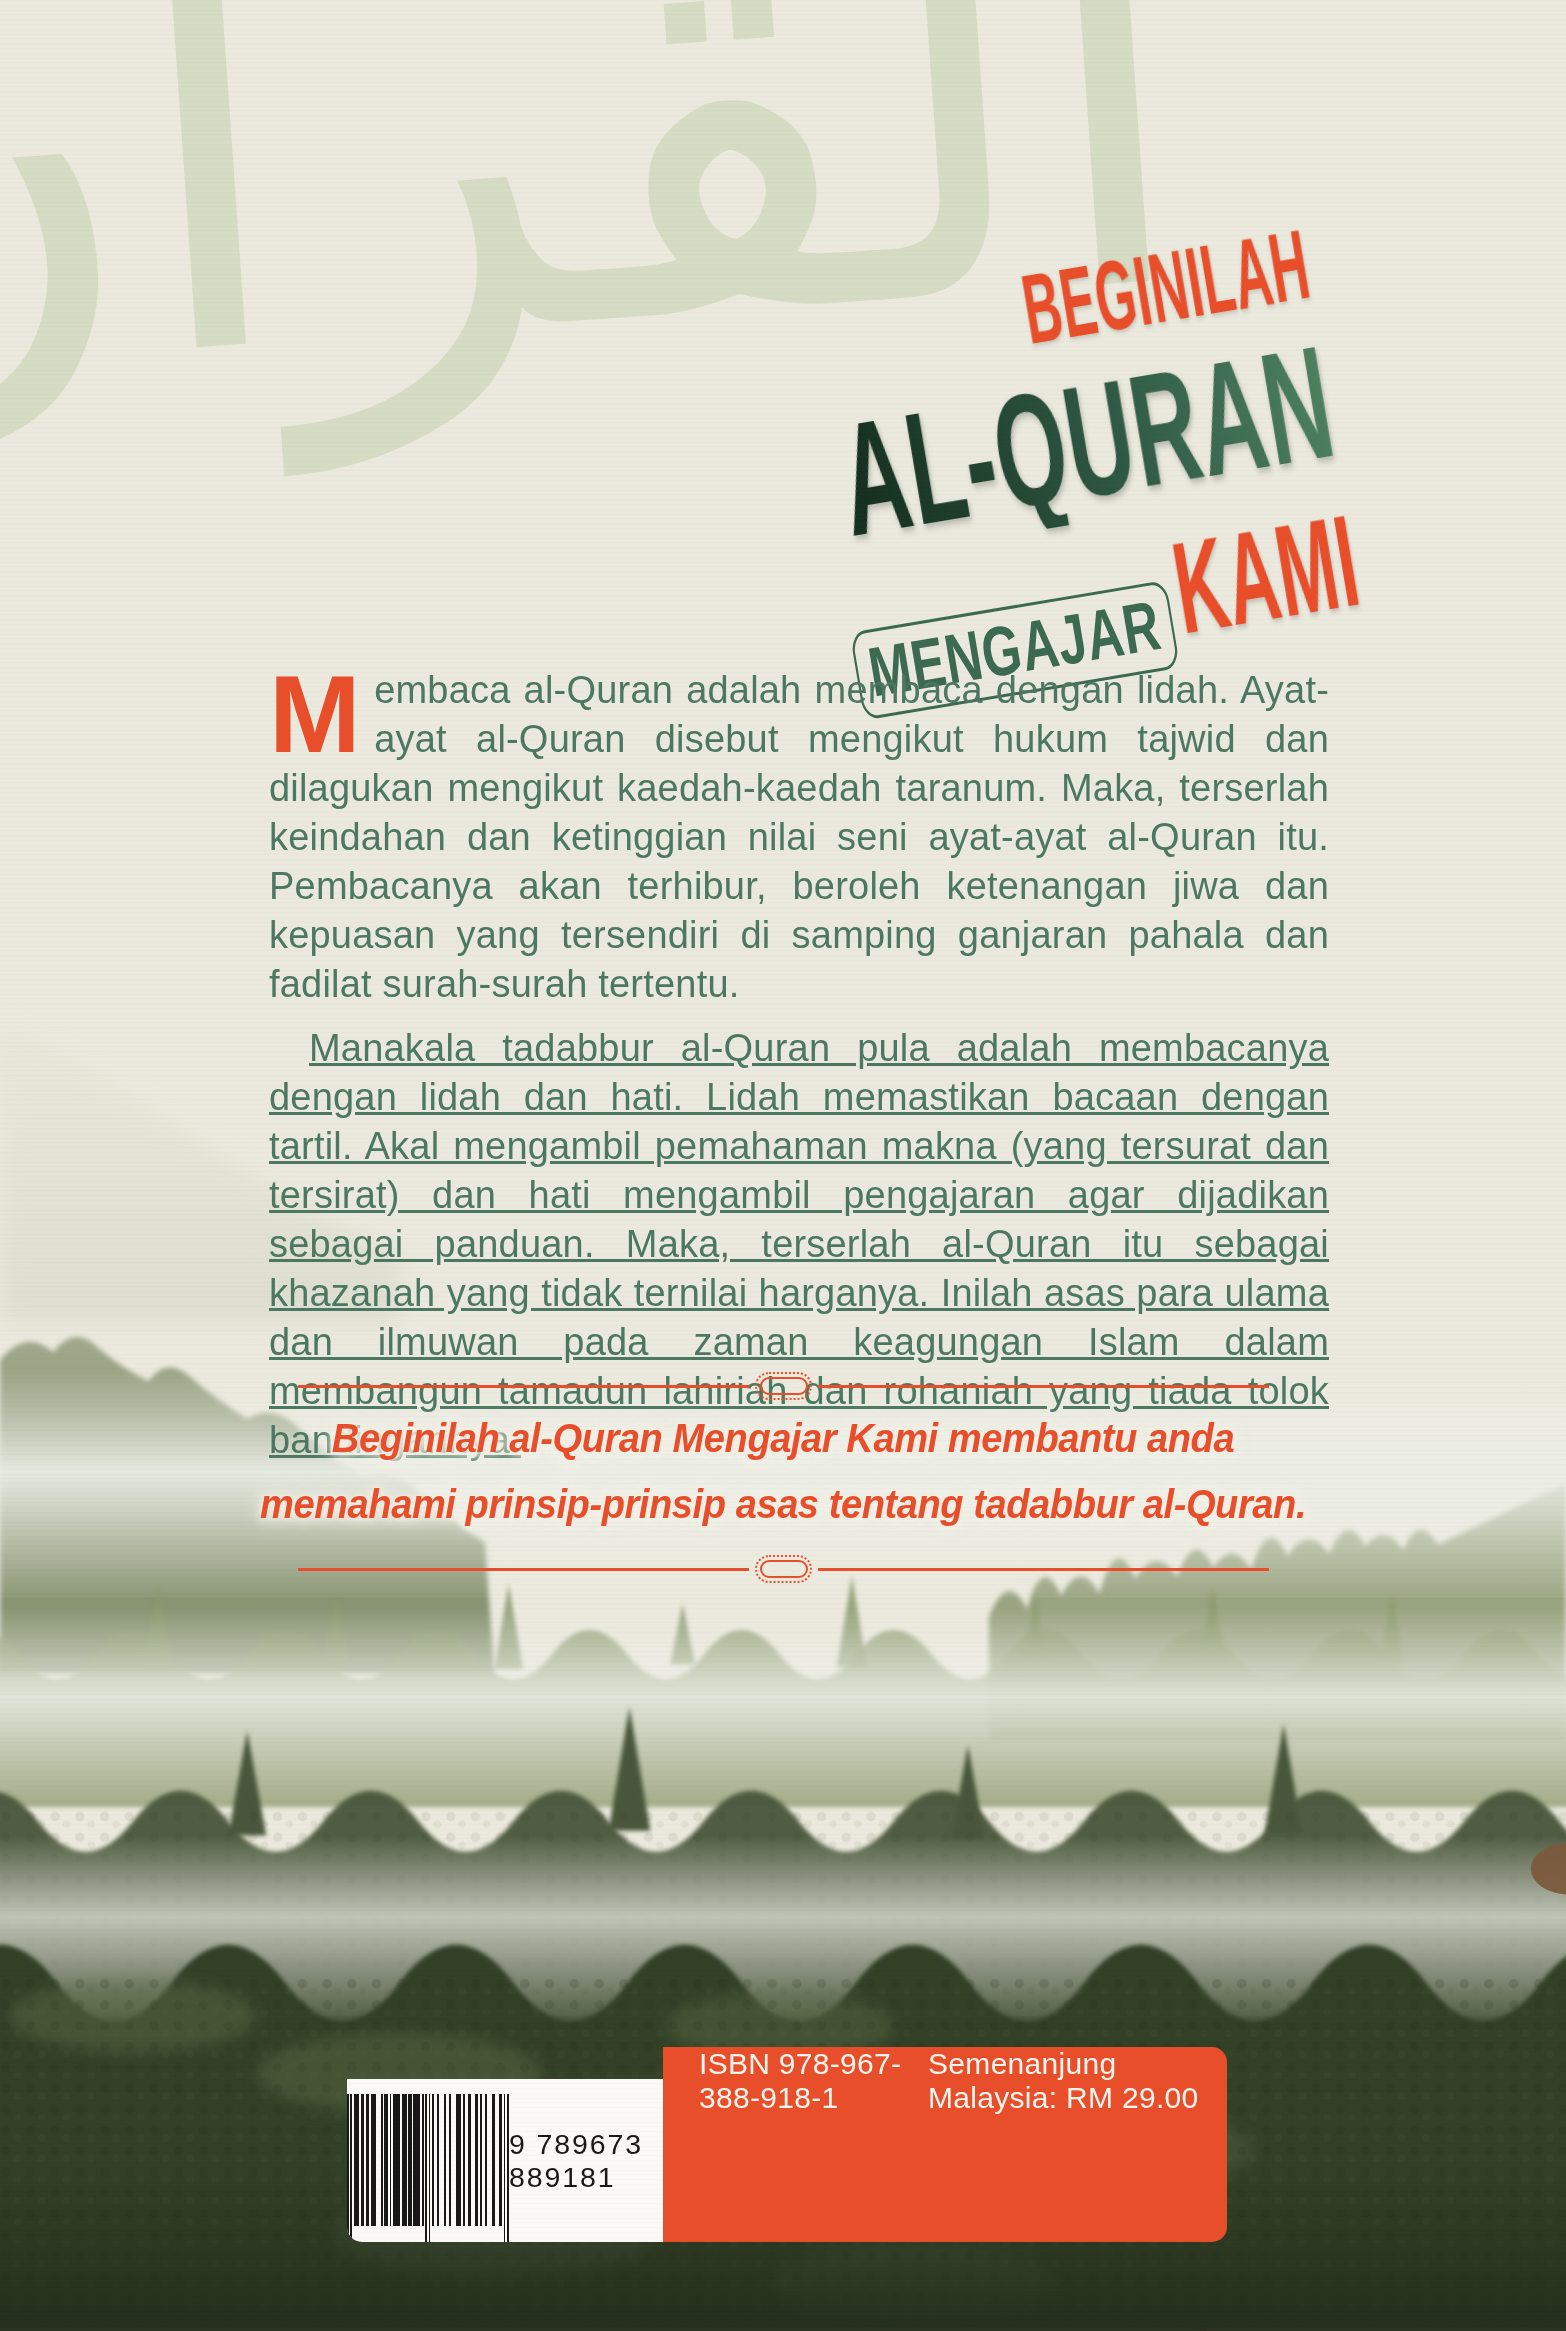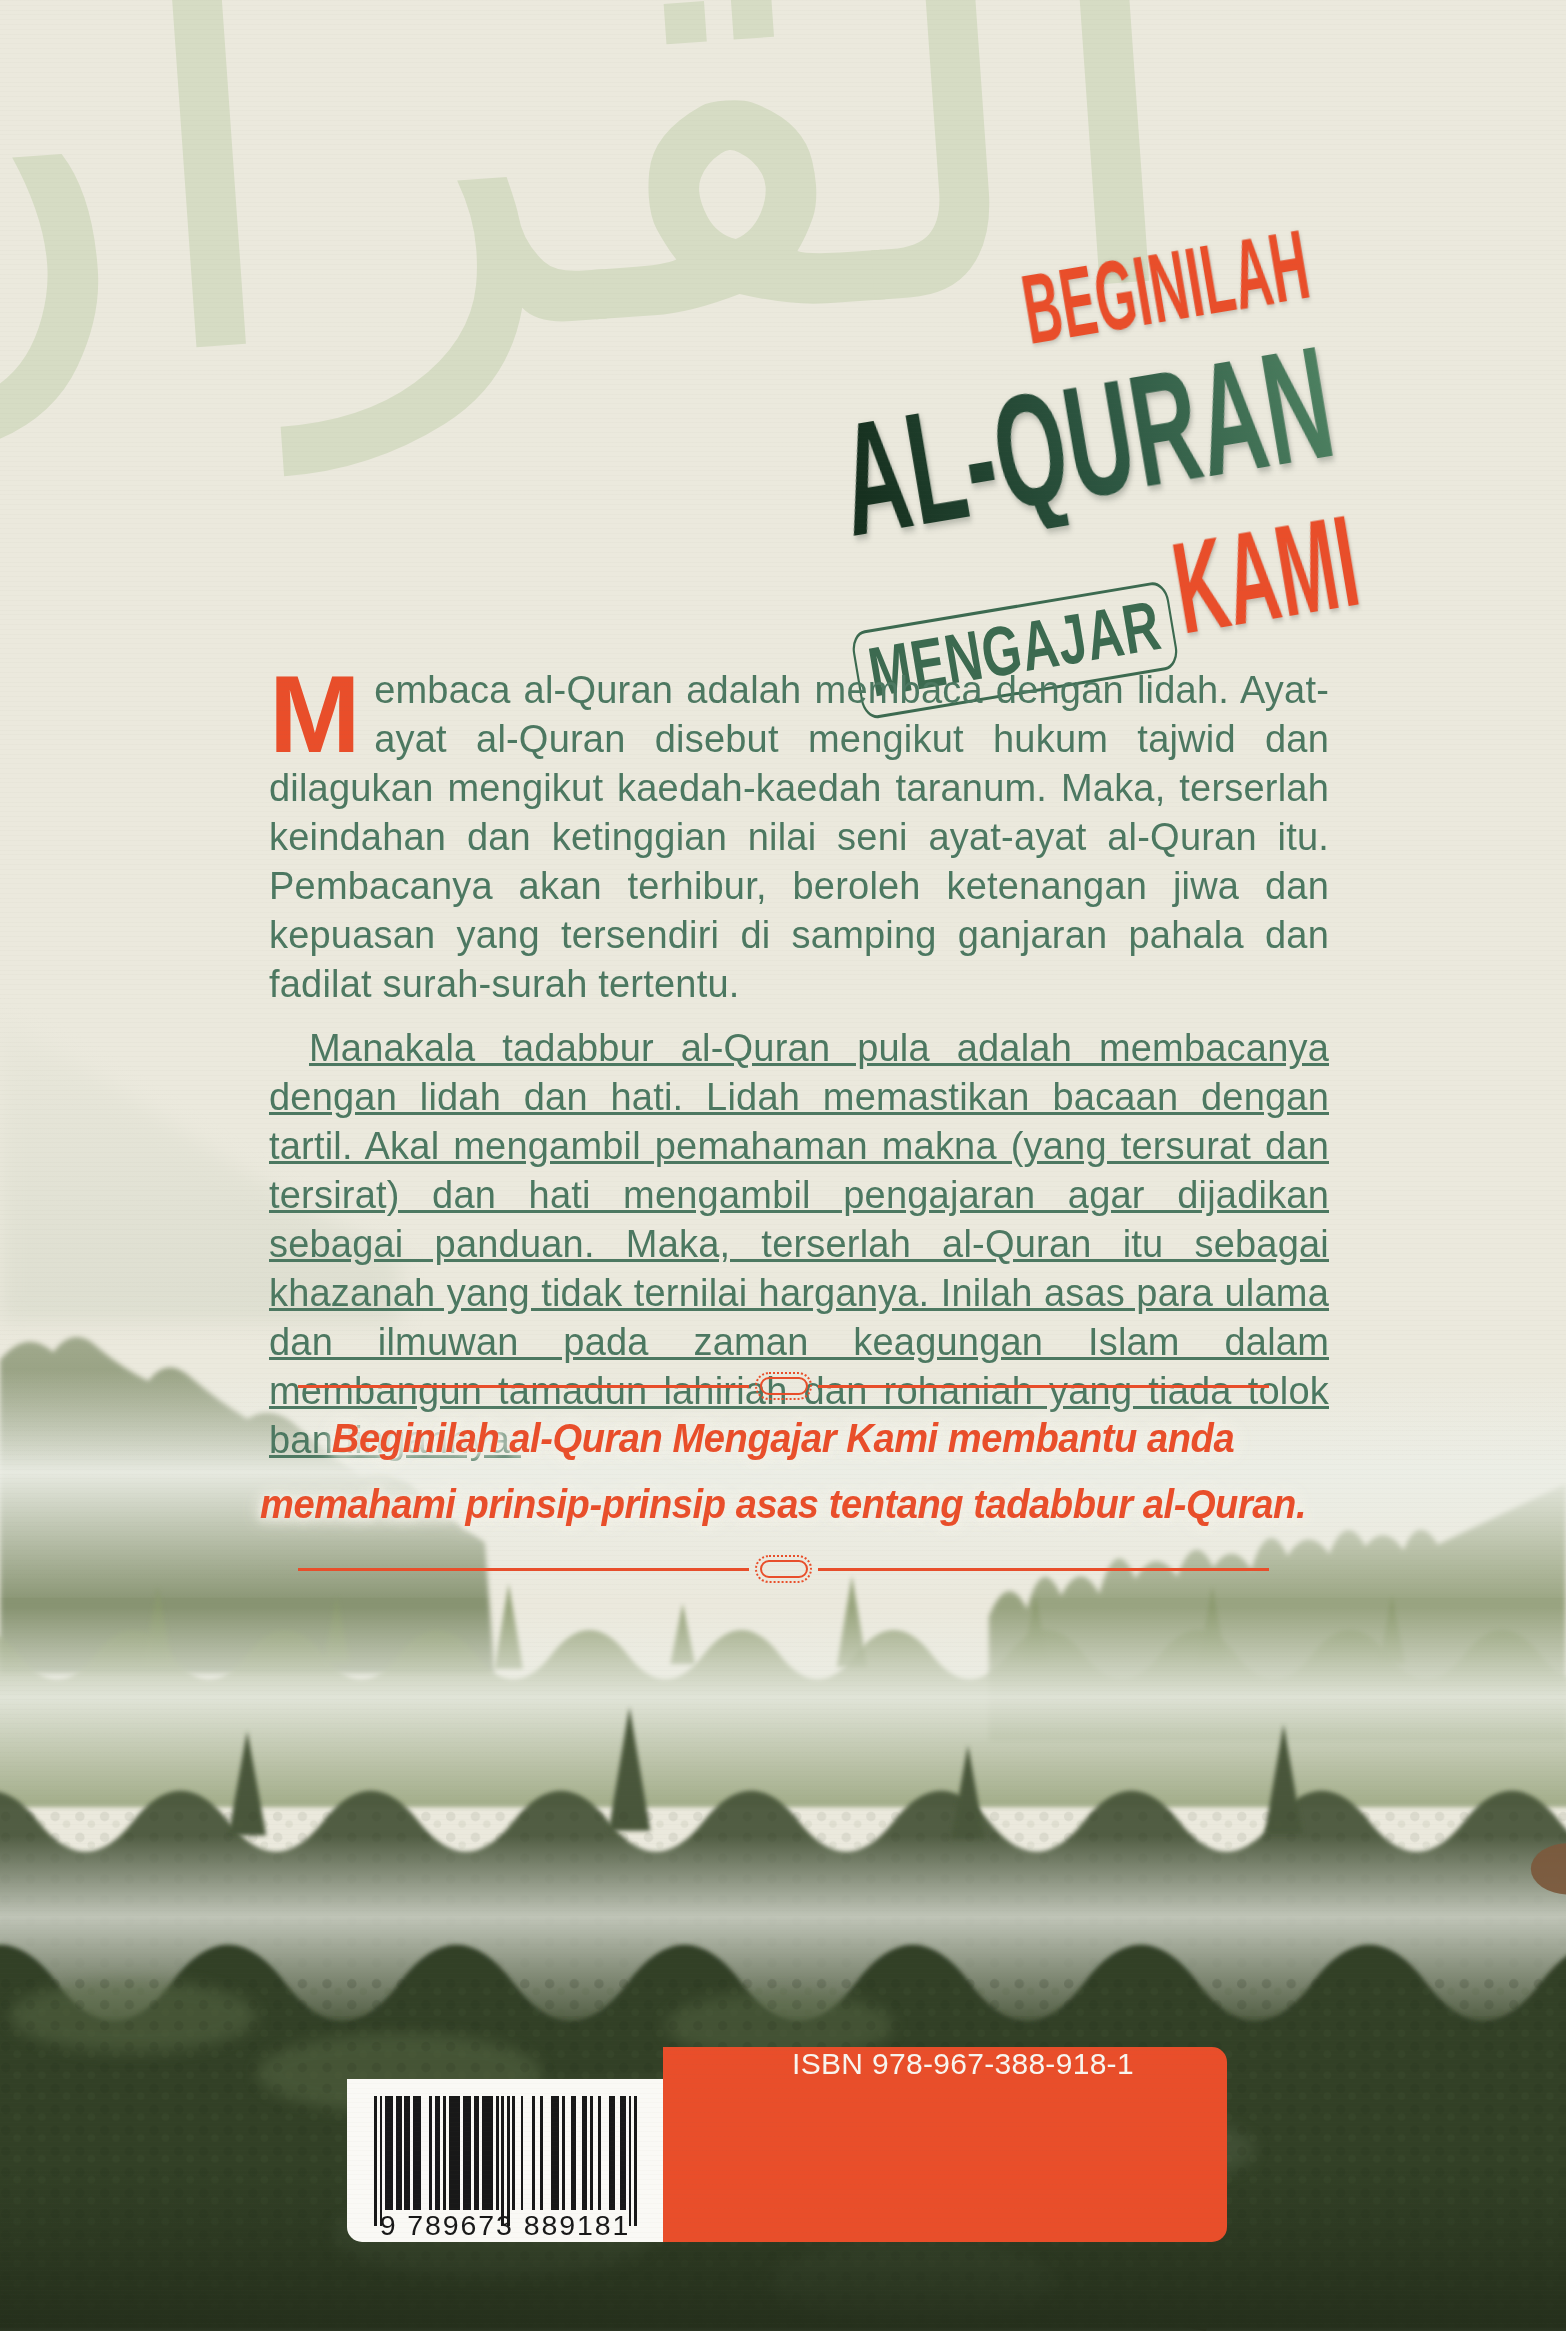--- a/index.html
+++ b/index.html
@@ -57,21 +57,21 @@
   
   .tagline{position:absolute;left:0;top:1405px;width:1566px;z-index:6;text-align:center;
      font-style:italic;font-weight:bold;font-size:41px;line-height:66px;
      color:var(--orange,#E94E2A);transform:scaleX(.93);letter-spacing:-0.5px;
      text-shadow:0 0 7.6px #f1efe6,0 0 15px #f1efe6,0 0 25px rgba(241,239,230,.95),1.9px 1.9px 11.4px rgba(241,239,230,.9);}
 
   
   .footer-panel{position:absolute;left:347px;top:2047px;width:880px;height:195px;z-index:7;
      display:flex;border-radius:15px;overflow:hidden;}
   .barcode-box{width:316px;background:var(--panel-white,#FAF9F5);display:flex;
-     flex-direction:column;align-items:center;justify-content:flex-start;padding-top:17px;margin-top:32px;}
+     flex-direction:row;align-items:center;justify-content:flex-start;padding-top:17px;margin-top:32px;}
   .bars{width:263px;height:150px;display:block;shape-rendering:crispEdges;}
   .bar-digits{margin-top:-17px;background:transparent;color:var(--bar-ink,#181818);
      font-size:28.5px;letter-spacing:1.9px;font-family:"Liberation Sans",sans-serif;}
   .price-box{flex:1;background:var(--orange,#E94E2A);color:var(--panel-text,#F8F5EF);
      display:flex;flex-direction:row;justify-content:center;gap:10.5px;
      padding-left:36px;font-size:30px;letter-spacing:0.3px;}
 
   
   .scan{position:absolute;inset:0;z-index:9;pointer-events:none;opacity:.5;
      background:repeating-linear-gradient(180deg,rgba(110,110,90,.05) 0 1px,transparent 1px 4.8px);}
@@ -239,18 +239,19 @@
             <rect x="85" y="0" width="2" height="29"></rect>
             <rect x="89" y="0" width="2" height="29"></rect>
             <rect x="92" y="0" width="1" height="33"></rect>
             <rect x="94" y="0" width="1" height="33"></rect>
           </g>
         </svg>
       <div class="bar-digits">9 789673 889181</div>
     </div>
     <div class="price-box">
       <div>ISBN 978-967-388-918-1</div>
+      <div>Semenanjung Malaysia: RM 29.00</div>
     </div>
   </div>
 
   <div class="scan"></div>
 </div>
 
 
 </body></html>

